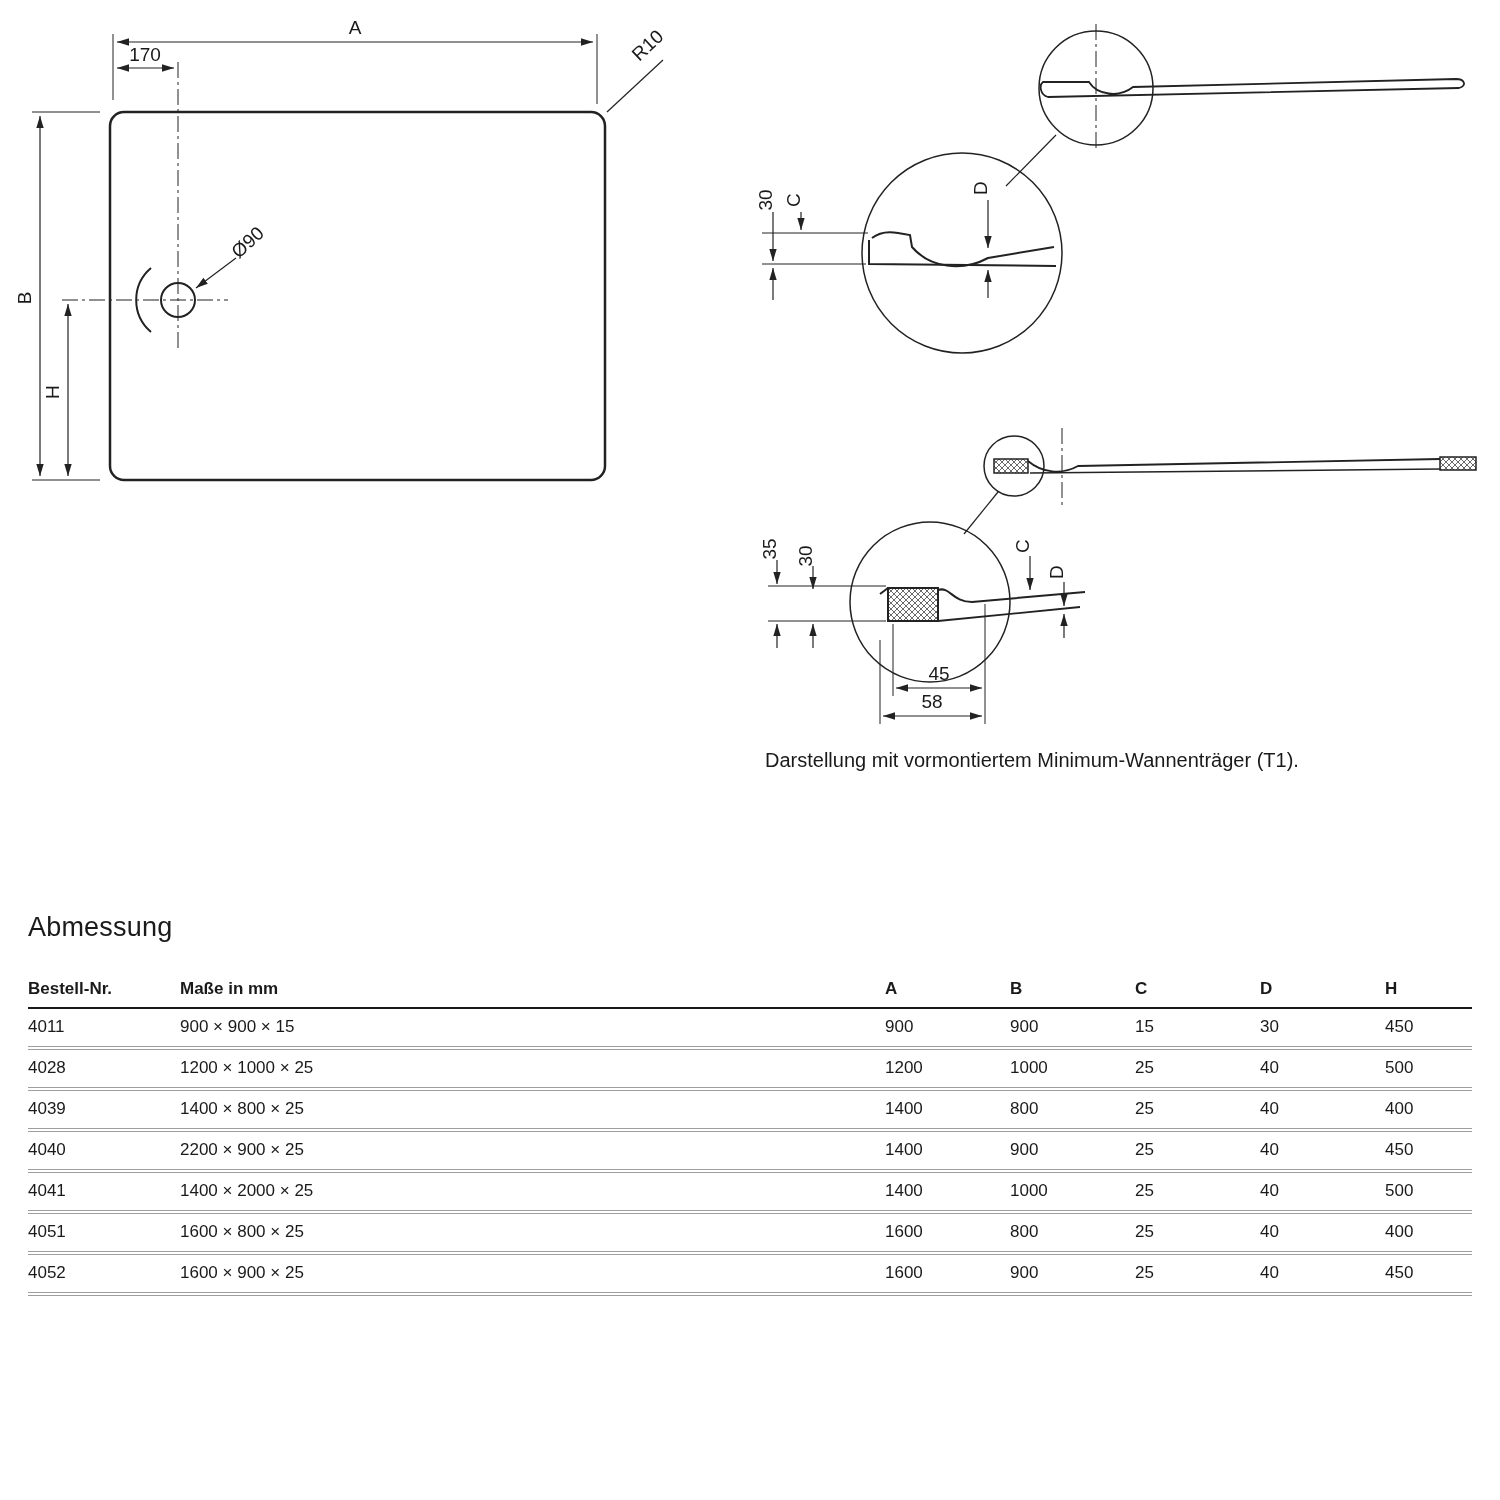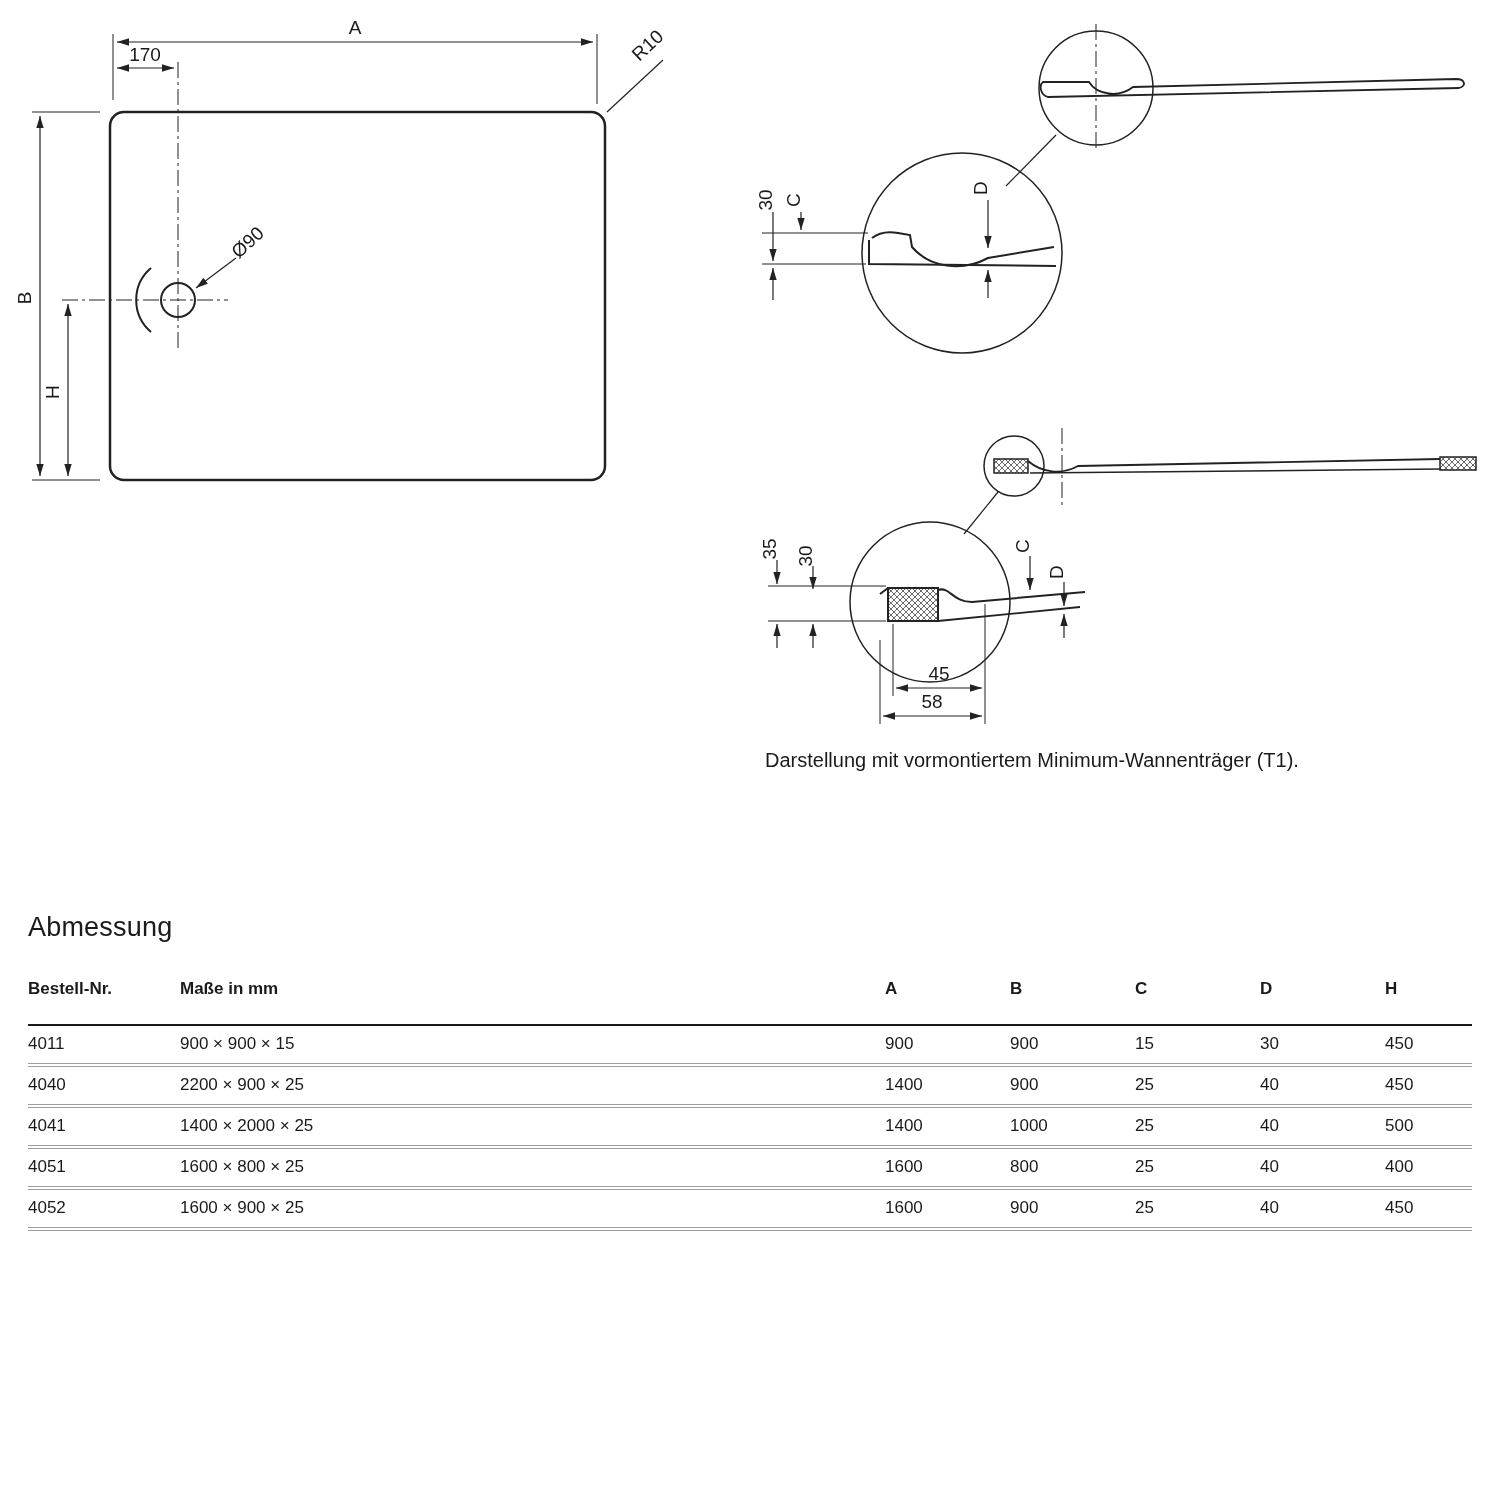--- a/index.html
+++ b/index.html
@@ -12,21 +12,21 @@
   svg text { font-family:"Liberation Sans", sans-serif; font-size:19px; fill:#1a1a1a; }
   svg .caption { font-size:20px; }
   .shape  { stroke:#222; fill:none; }
   .ext { stroke:#222; stroke-width:1; fill:none; }
   .dim { stroke:#222; stroke-width:1.2; fill:none; }
   .cl  { stroke:#222; stroke-width:1; fill:none; stroke-dasharray:16 4 3 4; }
   .table-section { margin:112px 28px 0 28px; }
   h2 { font-size:27px; font-weight:400; margin:0 0 28px 0; letter-spacing:.2px; }
   table { border-collapse:collapse; table-layout:fixed; width:1444px; }
   th, td { text-align:left; font-size:17px; padding:8px 12px 9px 0; white-space:nowrap; }
-  thead th { border-bottom:2px solid #1a1a1a; font-weight:700; padding-bottom:25px; }
+  thead th { border-bottom:2px solid #1a1a1a; font-weight:700; padding-bottom:8px; }
   tbody td { border-bottom:4px double #9e9e9e; }
 </style>
 </head>
 <body>
 
 <svg class="drawing" width="1500" height="800" viewBox="0 0 1500 800" xmlns="http://www.w3.org/2000/svg">
   <defs>
     <marker id="arrE" markerWidth="13" markerHeight="9" refX="12" refY="4.5" orient="auto" markerUnits="userSpaceOnUse">
       <path d="M0,0.8 L12,4.5 L0,8.2 Z" fill="#222"></path>
     </marker>
@@ -161,20 +161,38 @@
         <tr>
           <td>4011</td>
           <td>900 × 900 × 15</td>
           <td>900</td>
           <td>900</td>
           <td>15</td>
           <td>30</td>
           <td>450</td>
         </tr>
         <tr>
+          <td>4028</td>
+          <td>1200 × 1000 × 25</td>
+          <td>1200</td>
+          <td>1000</td>
+          <td>25</td>
+          <td>40</td>
+          <td>500</td>
+        </tr>
+        <tr>
+          <td>4039</td>
+          <td>1400 × 800 × 25</td>
+          <td>1400</td>
+          <td>800</td>
+          <td>25</td>
+          <td>40</td>
+          <td>400</td>
+        </tr>
+        <tr>
           <td>4040</td>
           <td>2200 × 900 × 25</td>
           <td>1400</td>
           <td>900</td>
           <td>25</td>
           <td>40</td>
           <td>450</td>
         </tr>
         <tr>
           <td>4041</td>

